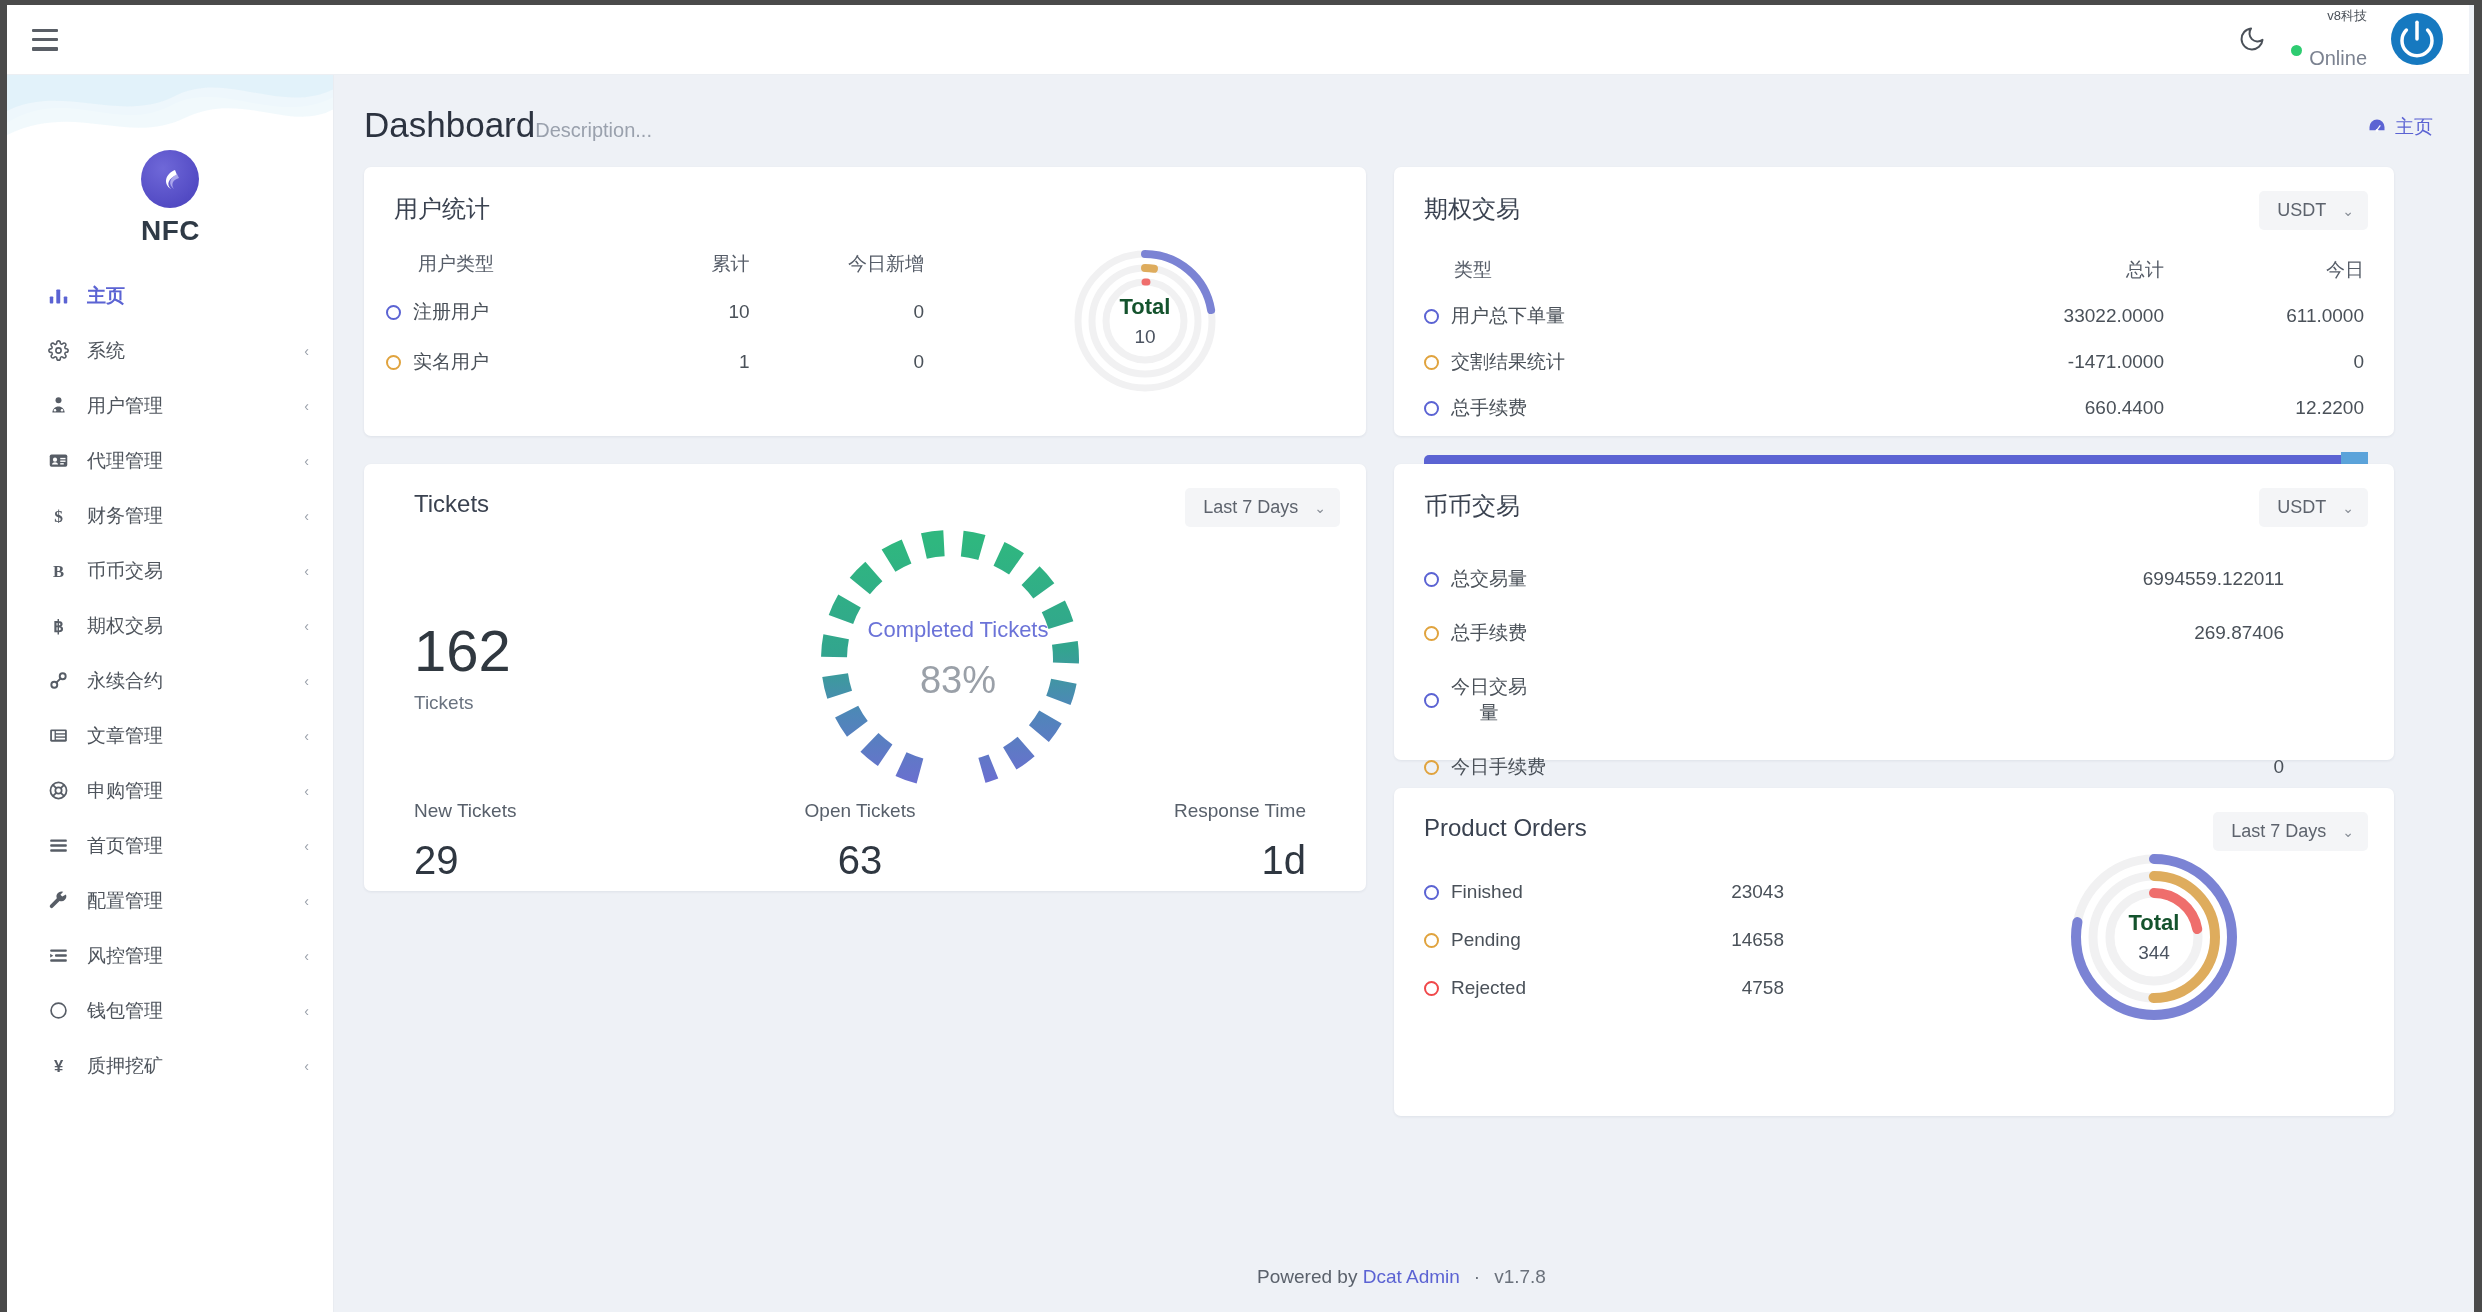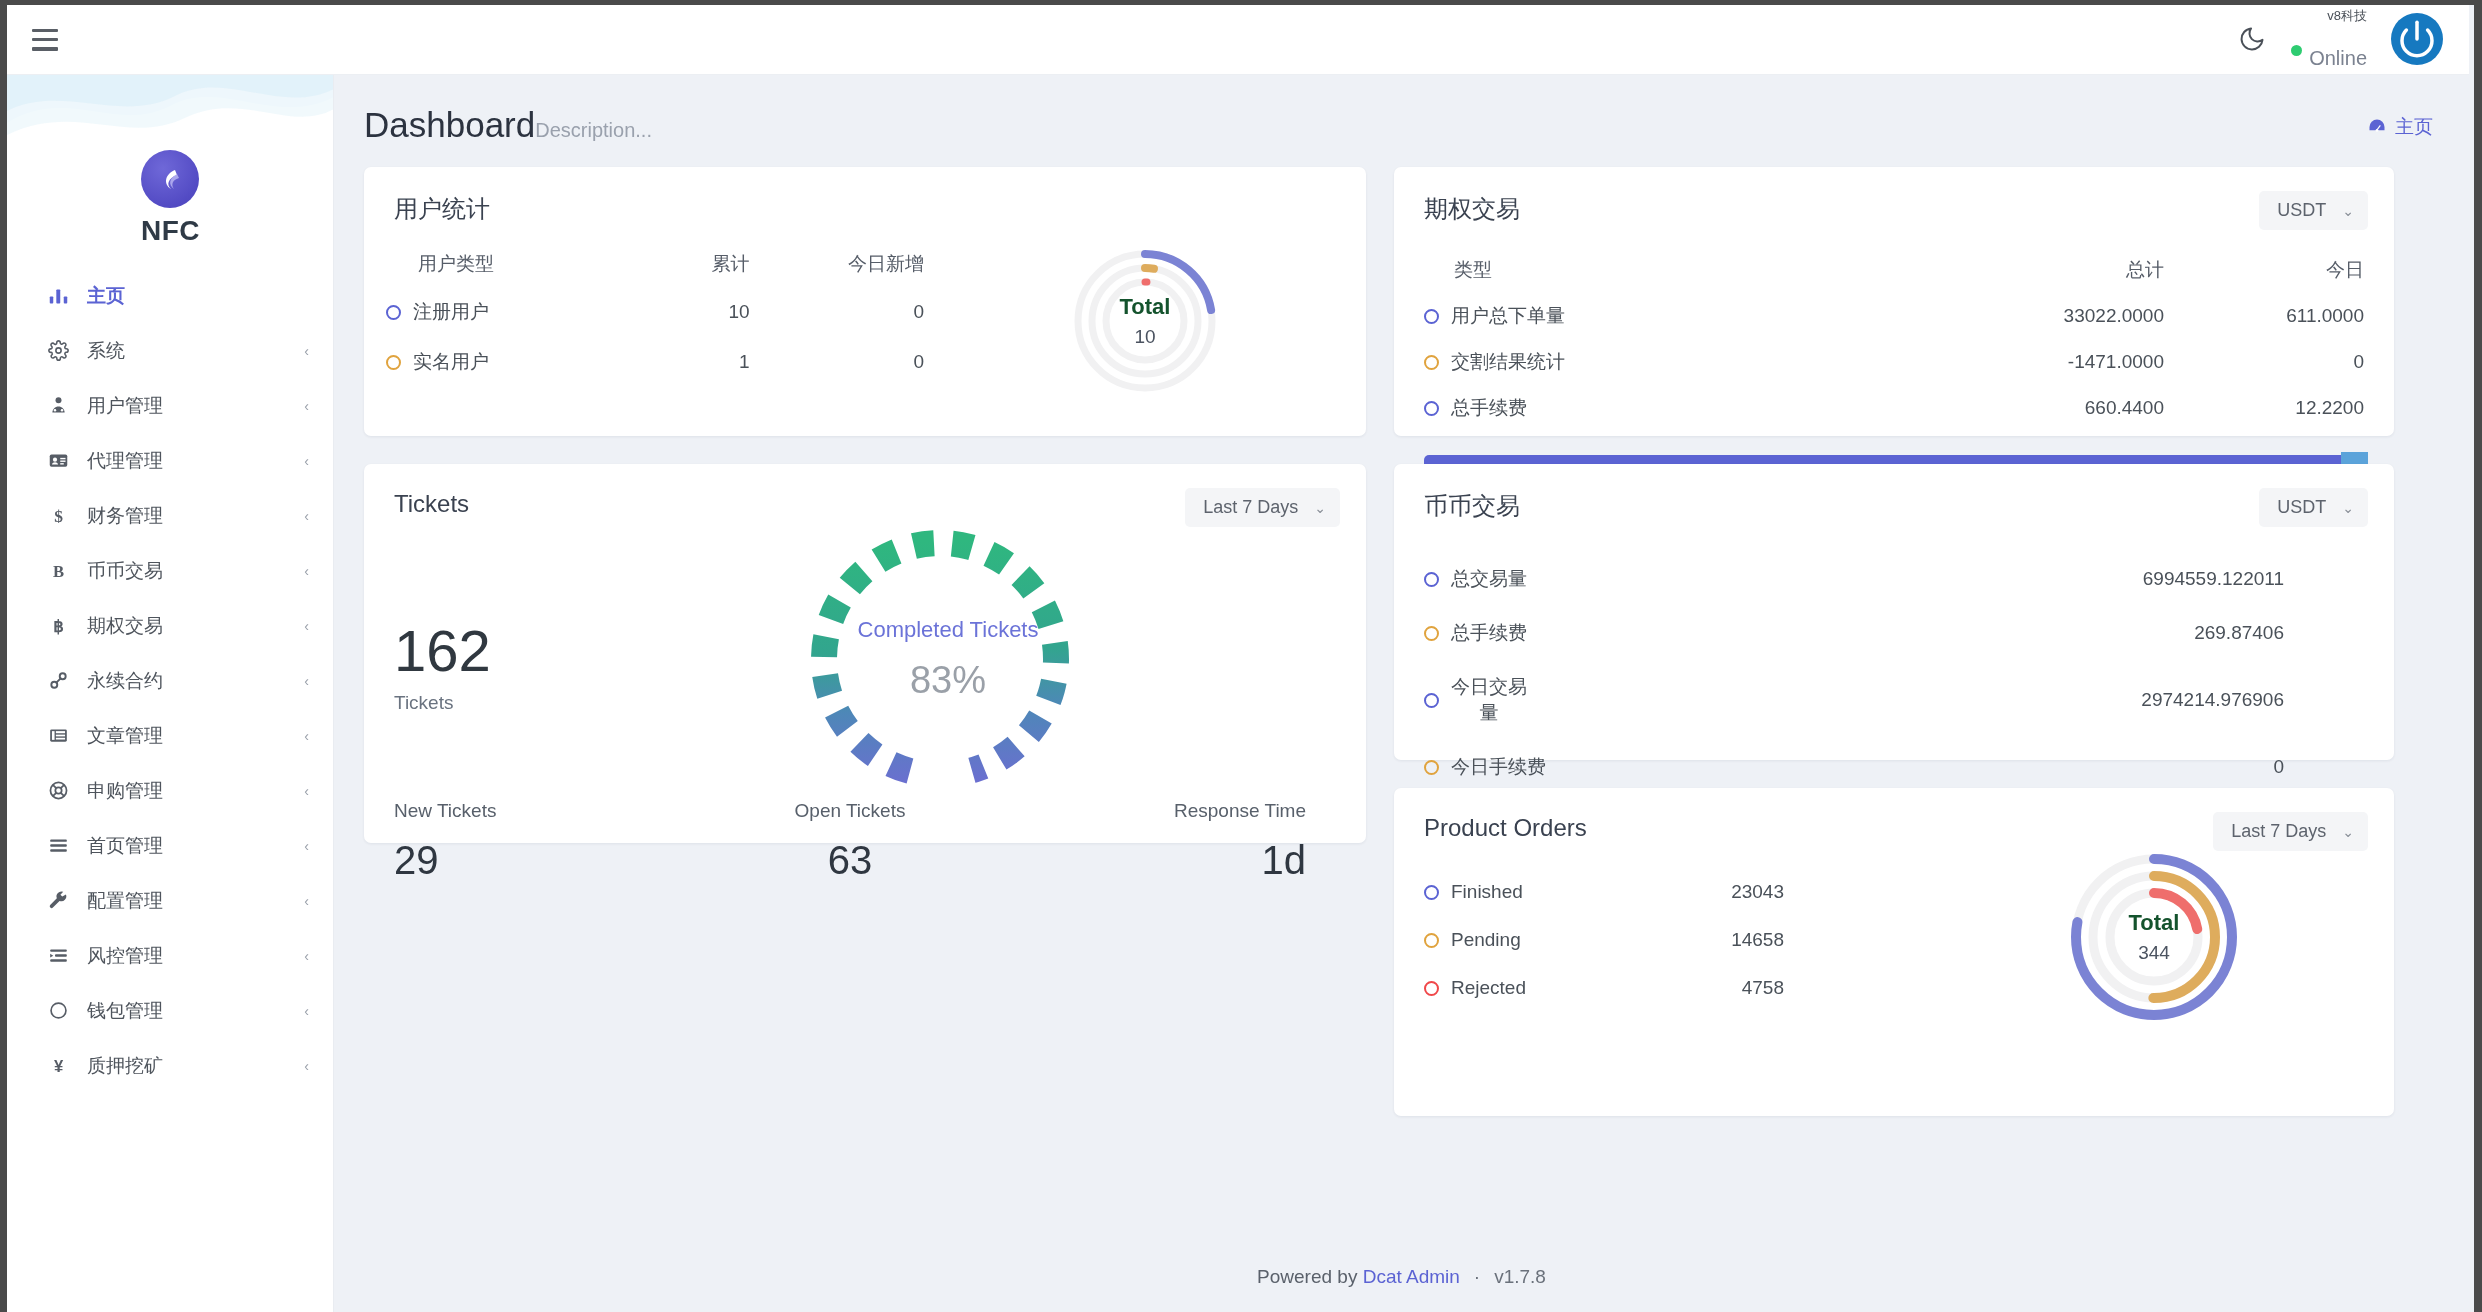--- a/index.html
+++ b/index.html
@@ -432,21 +432,21 @@
                 </svg>
                 <div class="donut-center">
                   <div class="dc-total">Total</div>
                   <div class="dc-val">10</div>
                 </div>
               </div>
             </div>
           </div>
         </div>
 
-        <div class="card" style="height:379px;">
+        <div class="card" style="height:427px;padding-left:20px;">
           <div class="card-title">Tickets</div>
           <div class="select-pill">
             <span>Last 7 Days</span>
             <span class="chev">⌄</span>
           </div>
 
           <div class="tk-main">
             <div class="tk-num-block">
               <div class="tk-num">162</div>
               <div class="tk-num-lbl">Tickets</div>
@@ -548,21 +548,20 @@
                 <span class="val">269.87406</span>
               </div>
               <div class="coin-row">
                 <span class="lbl">
                   <span class="ring" style="border-color:#5b63d3"></span>
                   <span class="lbl-wrap">
                     <span>今日交易</span>
                     <span class="l2">量</span>
                   </span>
                 </span>
-                <span class="val">2974214.976906</span>
               </div>
               <div class="coin-row">
                 <span class="lbl">
                   <span class="ring" style="border-color:#e0a33e"></span>
                   <span>今日手续费</span>
                 </span>
                 <span class="val">0</span>
               </div>
             </div>
           <button class="btn-primary">View Details »</button>

